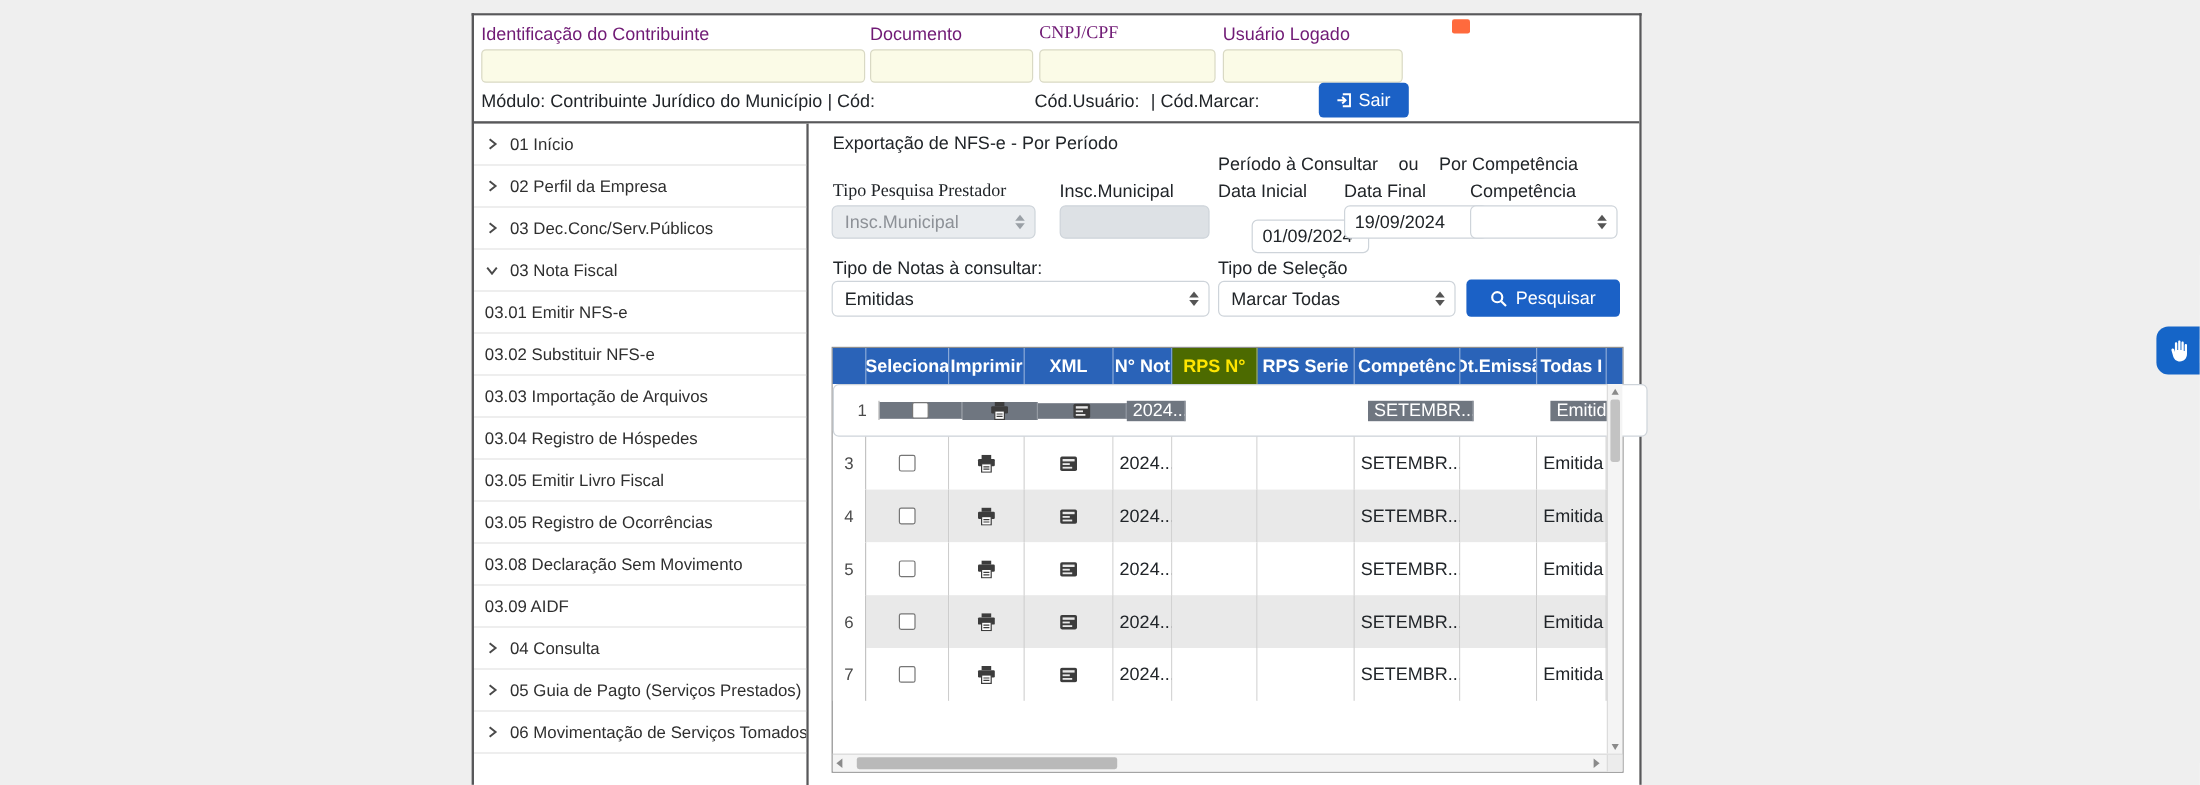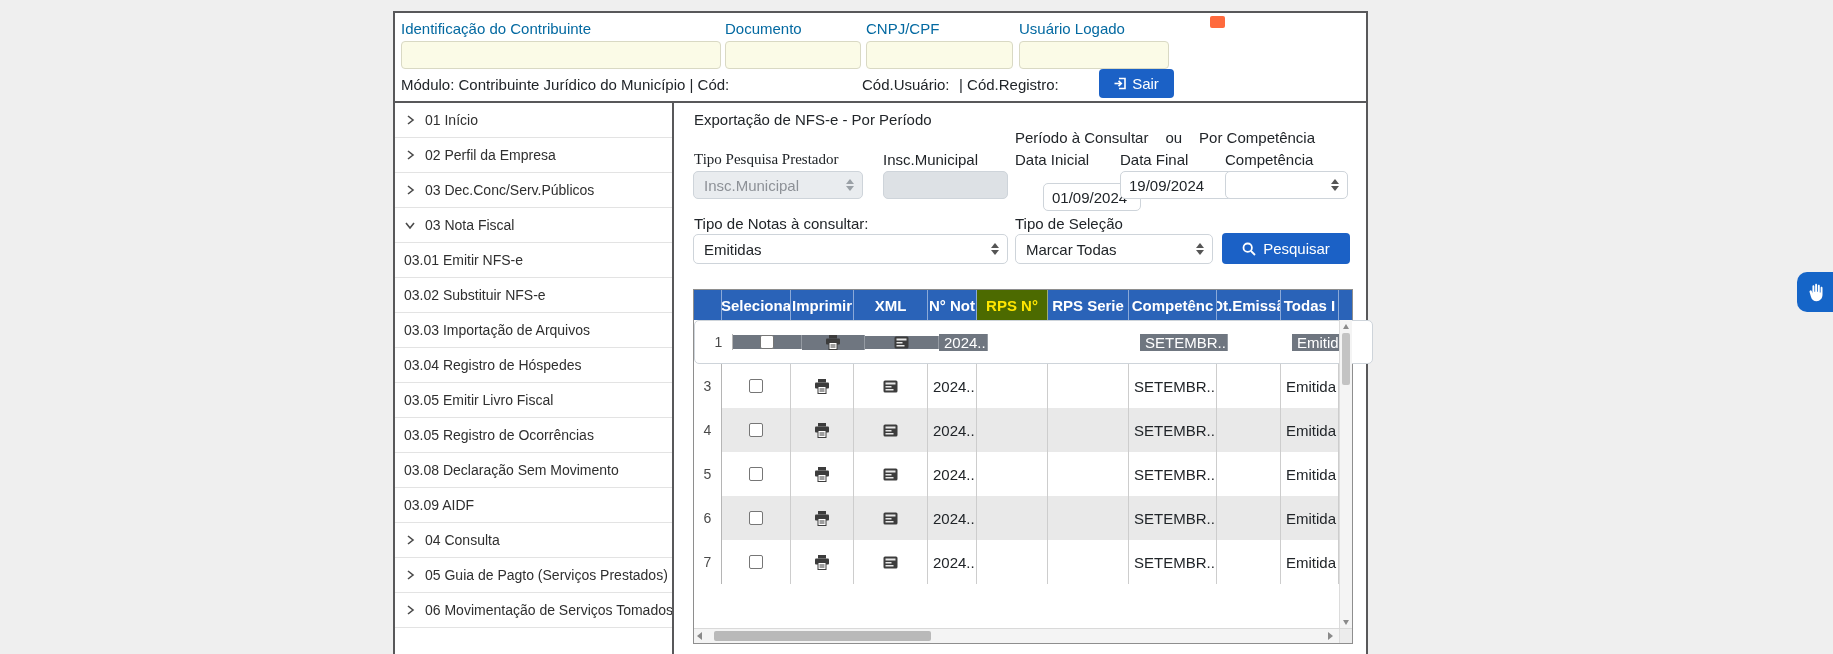--- a/index.html
+++ b/index.html
@@ -3,24 +3,24 @@
 <meta charset="utf-8">
 <style>
   * { margin:0; padding:0; box-sizing:border-box; }
   html,body { width:1833px; height:654px; overflow:hidden; background:#efefef;
     font-family:"Liberation Sans", sans-serif; color:#212529; }
   .panel { position:absolute; left:393px; top:11px; width:975px; height:643px;
     background:#fff; border:2px solid #58585a; border-bottom:none; }
   
   .header-area { position:relative; height:90px; border-bottom:2px solid #58585a; background:#fff; }
   .hfield { position:absolute; top:7px; }
-  .hfield label { display:block; font-size:15px; color:#0369a1; margin-bottom:4px; white-space:nowrap; }
+  .hfield label { display:block; font-size:15px; color:#701a75; margin-bottom:4px; white-space:nowrap; }
   .hfield input { width:100%; height:28px; background:#fbfbe7; border:1px solid #d9d9c4;
     border-radius:4px; outline:none; font-size:14px; padding:0 8px; font-family:inherit; }
-  .hf1{left:6px;width:320px;} .hf2{left:330px;width:136px;} .hf3{left:471px;width:147px;} .hf4{left:624px;width:150px;}
+  .hf1{left:6px;width:320px;} .hf2{left:330px;width:136px;} .hf3{left:471px;width:147px;font-family:Liberation Serif, serif;} .hf4{left:624px;width:150px;}
   .module-text{position:absolute;left:6px;top:63px;font-size:15px;white-space:nowrap;}
   .cod-usuario{position:absolute;left:467px;top:63px;font-size:15px;white-space:nowrap;}
   .cod-contrib{position:absolute;left:564px;top:63px;font-size:15px;white-space:nowrap;}
   .sair{position:absolute;left:704px;top:56px;width:75px;height:29px;background:#1b61c6;color:#fff;
     border:none;border-radius:4px;font-size:15px;display:flex;align-items:center;justify-content:center;gap:5px;cursor:pointer;font-family:inherit;}
   .corner-badge{position:absolute;left:815px;top:3px;width:15px;height:12px;background:#ff6a3d;border-radius:2px;}
   
   .panel-body{display:flex;height:553px;}
   .sidebar{width:279px;border-right:2px solid #58585a;background:#fff;overflow:hidden;}
   .sb-item{height:35px;display:flex;align-items:center;border-bottom:1px solid #e3e3e3;
@@ -103,21 +103,21 @@
       <label>CNPJ/CPF</label>
       <input value="" style="">
     </div>
     <div class="hfield hf4">
       <label>Usuário Logado</label>
       <input value="" style="">
     </div>
     <span class="corner-badge"></span>
     <div class="module-text">Módulo: Contribuinte Jurídico do Município | Cód:</div>
     <div class="cod-usuario">Cód.Usuário:</div>
-    <div class="cod-contrib">| Cód.Registro:</div>
+    <div class="cod-contrib">| Cód.Marcar:</div>
     <button class="sair">
       <span style="display:inline-flex;">
         <svg width="13" height="13" viewBox="0 0 13 13">
             <path d="M5 1.5h6v10H5" fill="none" stroke="#fff" stroke-width="1.6"></path>
             <path d="M0.5 6.5h6.5" stroke="#fff" stroke-width="1.6"></path>
             <path d="M4.5 3.8l2.8 2.7-2.8 2.7" fill="none" stroke="#fff" stroke-width="1.6"></path>
           </svg>
       </span>
       <span>Sair</span>
     </button>

